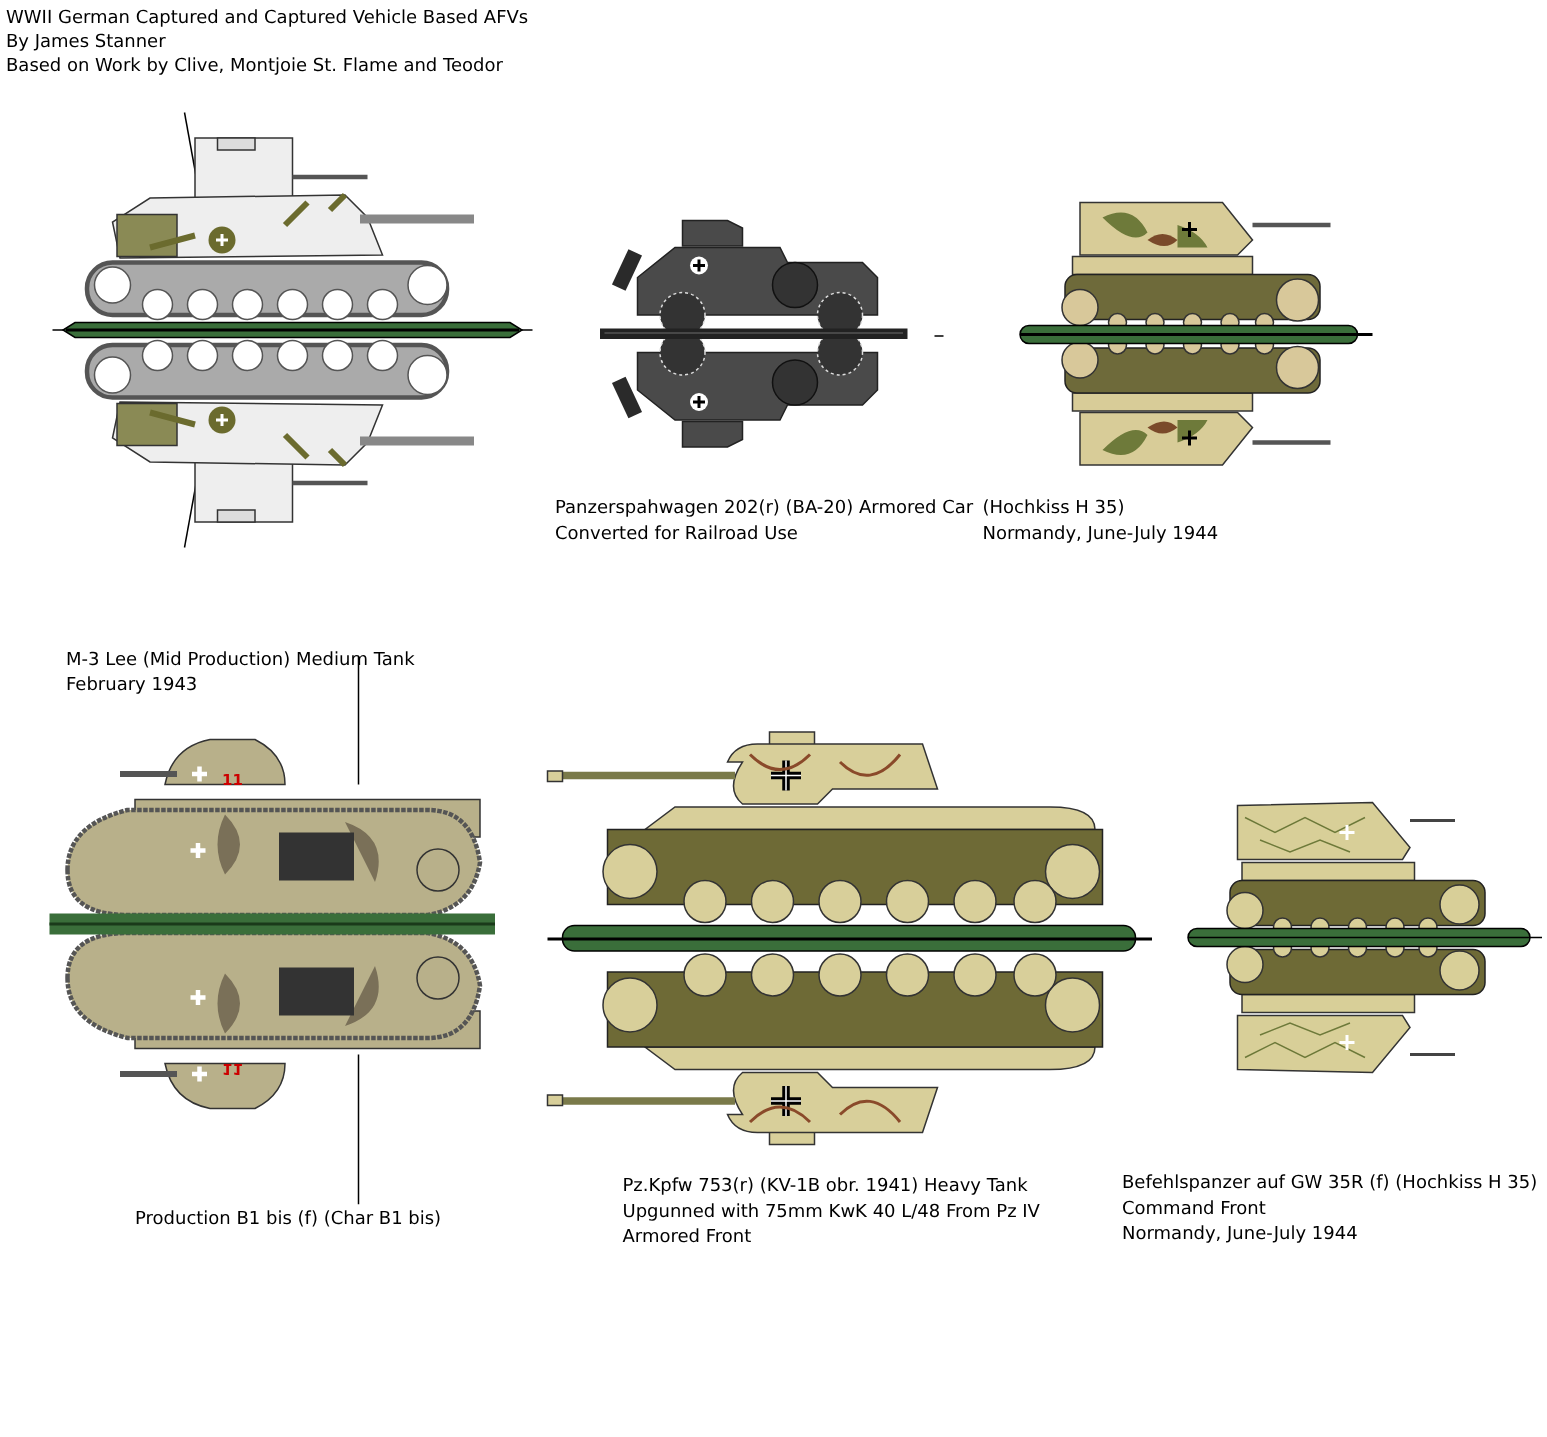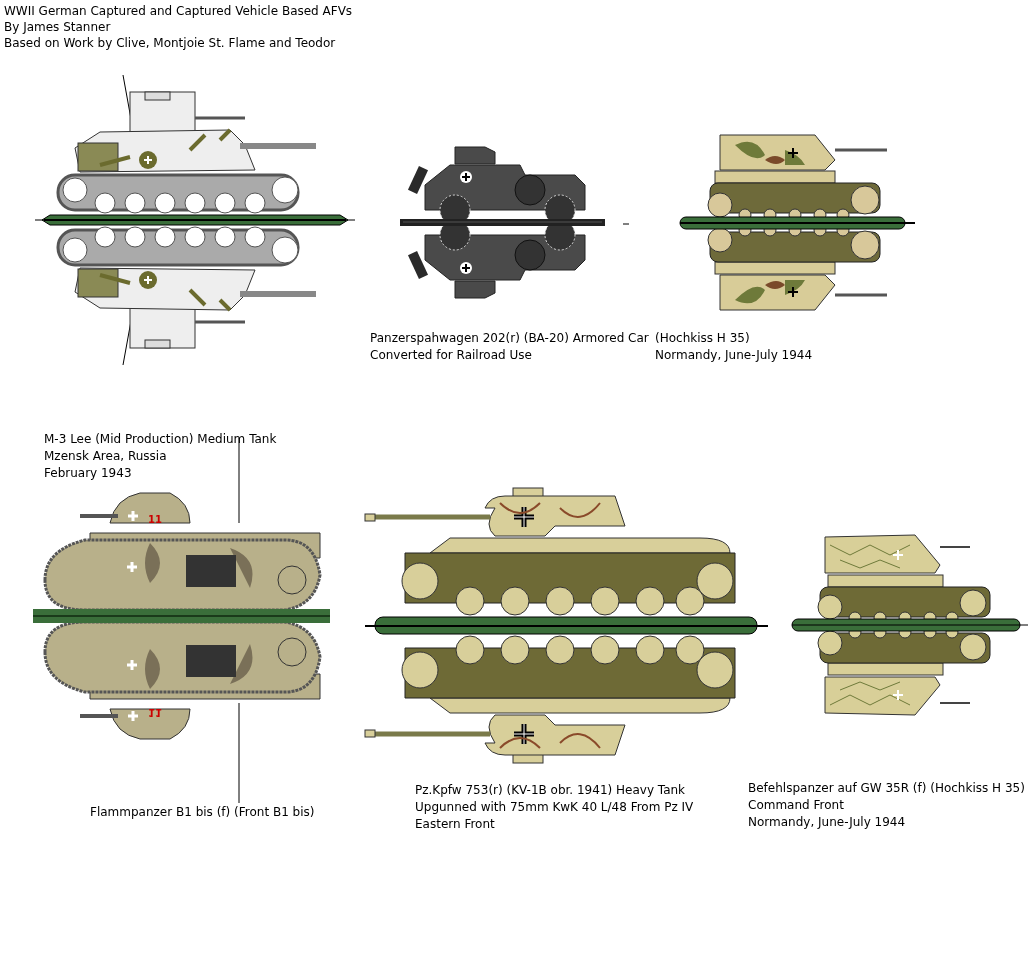--- a/index.html
+++ b/index.html
@@ -168,36 +168,35 @@
         </g>
   </g>
   <use href="#bftop" transform="translate(0,200) scale(1,-1)"></use>
   <rect x="2" y="94" width="228" height="12" rx="6" fill="#3a6e3a" stroke="#000"></rect>
   <line x1="2" y1="100" x2="238" y2="100" stroke="#000" stroke-width="1"></line>
 </svg>
 </div>
 
 <div class="caption" style="left:44px;top:383px;width:276px;margin-top:48px;">
   <div>M-3 Lee (Mid Production) Medium Tank</div>
-  <div>Mzensk Area, Russia</div>
   <div>February 1943</div>
 </div>
 <div class="caption" style="left:370px;top:330px;width:282px;">
   <div>Panzerspahwagen 202(r) (BA-20) Armored Car</div>
   <div>Converted for Railroad Use</div>
 </div>
 <div class="caption" style="left:655px;top:330px;width:270px;">
   <div>(Hochkiss H 35)</div>
   <div>Normandy, June-July 1944</div>
 </div>
 <div class="caption" style="left:90px;top:804px;width:240px;">
-  <div>Flammpanzer B1 bis (f) (Front B1 bis)</div>
+  <div>Production B1 bis (f) (Char B1 bis)</div>
 </div>
 <div class="caption" style="left:415px;top:782px;width:300px;">
   <div>Pz.Kpfw 753(r) (KV-1B obr. 1941) Heavy Tank</div>
   <div>Upgunned with 75mm KwK 40 L/48 From Pz IV</div>
-  <div>Eastern Front</div>
+  <div>Armored Front</div>
 </div>
 <div class="caption" style="left:748px;top:780px;width:272px;">
   <div>Befehlspanzer auf GW 35R (f) (Hochkiss H 35)</div>
   <div>Command Front</div>
   <div>Normandy, June-July 1944</div>
 </div>
 
 </body></html>

